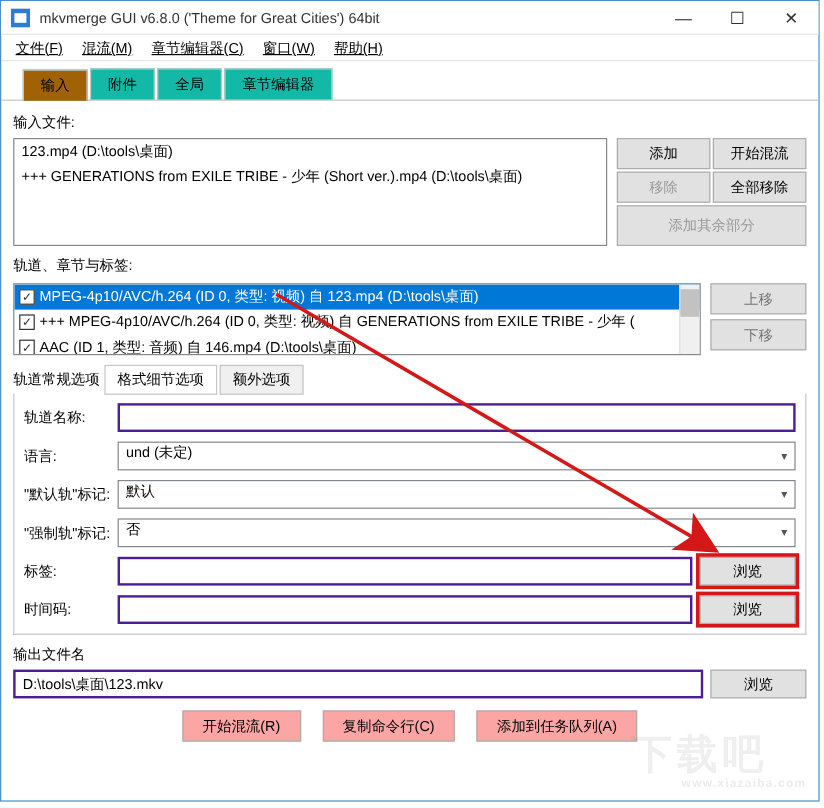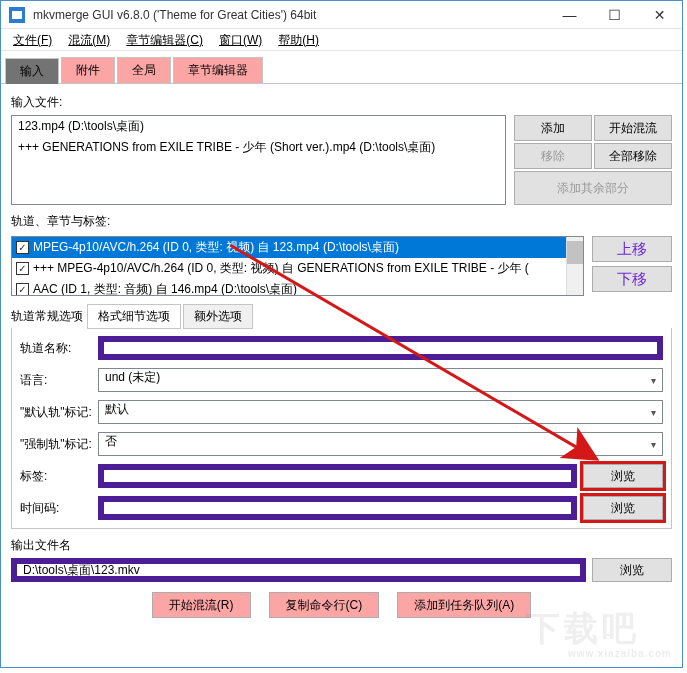--- a/index.html
+++ b/index.html
@@ -12,22 +12,22 @@
   .titlebar .title { font-size: 12px; color: #333; flex: 1; }
   .titlebar .controls { display: flex; }
   .titlebar .controls .ctrl { width: 45px; height: 28px; display: flex; align-items: center; justify-content: center; font-size: 14px; color: #333; }
   
   
   .menubar { height: 22px; display: flex; align-items: center; font-size: 12px; padding: 0 4px; border-bottom: 1px solid #e5e5e5; text-decoration: underline; }
   .menubar .menuitem { padding: 0 8px; line-height: 22px; }
   
   
   .tabs { display: flex; font-size: 12px; border-bottom: 1px solid #c5c5c5; padding-top: 6px; padding-left: 4px; }
-  .tab { padding: 4px 14px; border: 1px solid #c5c5c5; border-bottom: none; margin-right: 2px; background: #fca5a5; }
-  .tab.active { background: #737373; position: relative; top: 1px; }
+  .tab { padding: 4px 14px; border: 1px solid #c5c5c5; border-bottom: none; margin-right: 2px; background: #14b8a6; }
+  .tab.active { background: #a16207; position: relative; top: 1px; margin-left: 14px; }
   
   
   .content { padding: 6px 10px; }
   .section-label { font-size: 12px; margin: 4px 0; color: #000; }
   
   
   .inputfiles-wrap { display: flex; gap: 8px; }
   .inputfiles-list { flex: 1; border: 1px solid #828790; height: 90px; font-size: 12px; background: #fff; position: relative; overflow: hidden; }
   .inputfiles-list .line { padding: 2px 6px; white-space: nowrap; }
   .sidebuttons { display: flex; flex-direction: column; width: 158px; gap: 2px; }
@@ -38,35 +38,35 @@
   
   
   .tracks-wrap { display: flex; gap: 8px; margin-top: 6px; }
   .tracks-list { flex: 1; border: 1px solid #828790; height: 60px; font-size: 12px; background: #fff; position: relative; overflow: hidden; }
   .tracks-list .track-row { display: flex; align-items: center; padding: 2px 4px; gap: 4px; white-space: nowrap; }
   .tracks-list .track-row.selected { background: #0078d7; color: #fff; }
   .tracks-list .chk { width: 13px; height: 13px; border: 1px solid #333; background: #fff; display: inline-flex; align-items: center; justify-content: center; font-size: 10px; color: #333; }
   .tracks-list .scroll { position: absolute; right: 0; top: 0; bottom: 0; width: 17px; background: #f0f0f0; border-left: 1px solid #ddd; }
   .tracks-list .scroll .thumb { background: #c2c2c2; height: 40%; margin-top: 4px; }
   .tracks-side { display: flex; flex-direction: column; width: 80px; gap: 4px; justify-content: flex-start; }
-  .tracks-side button { height: 26px; font-size: 15px; background: #e1e1e1; border: 1px solid #adadad; color: #6d28d9; }
+  .tracks-side button { height: 26px; font-size: 12px; background: #e1e1e1; border: 1px solid #adadad; color: #737373; }
   
   
   .subtabs-wrap { display: flex; align-items: center; margin-top: 8px; }
   .subtabs-label { font-size: 12px; margin-right: 4px; }
   .subtabs { display: flex; font-size: 12px; align-items: flex-end; }
   .subtab { padding: 3px 10px; border: 1px solid #c5c5c5; background: #f0f0f0; margin-right: 2px; }
   .subtab.active { background: #fff; }
   
   .options-panel { border: 1px solid #c5c5c5; margin-top: -1px; padding: 8px; }
   
   
   .form-row { display: flex; align-items: center; margin-bottom: 8px; }
   .form-label { width: 78px; font-size: 12px; }
-  .form-input { flex: 1; height: 24px; border: 6px solid #4c1d95; font-size: 12px; padding: 0 6px; background: #fff; }
+  .form-input { flex: 1; height: 24px; border: 2px solid #4c1d95; font-size: 12px; padding: 0 6px; background: #fff; }
   .form-select { flex: 1; height: 24px; border: 1px solid #828790; font-size: 12px; padding: 0 6px; background: #fff; position: relative; }
   .form-select .arrow { position: absolute; right: 6px; top: 50%; transform: translateY(-50%); font-size: 10px; color: #555; }
   .form-row .side-btn { width: 80px; height: 24px; font-size: 12px; background: #e1e1e1; border: 1px solid #adadad; margin-left: 6px; }
   .side-btn.highlight { outline: 3px solid #d41818; outline-offset: 0; position: relative; z-index: 5; }
   
   
   .output-wrap { margin-top: 8px; }
   
   
   .bottom-buttons { display: flex; justify-content: center; gap: 18px; padding: 10px 0; }

